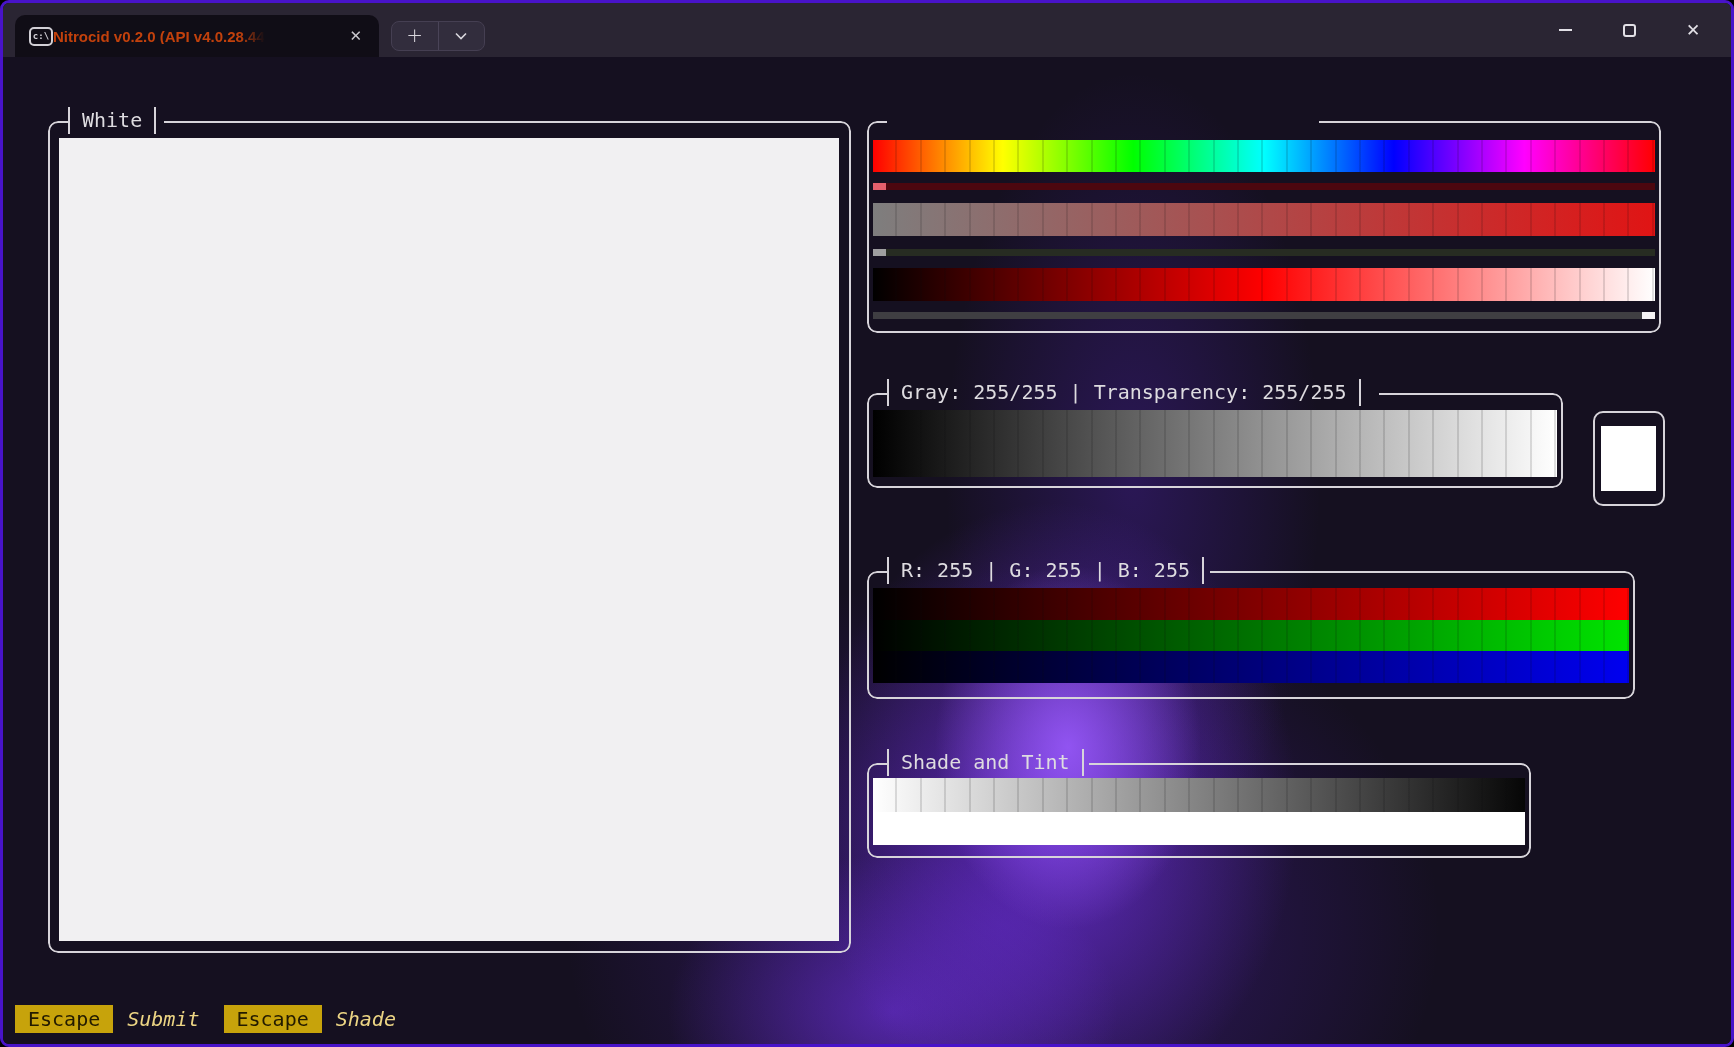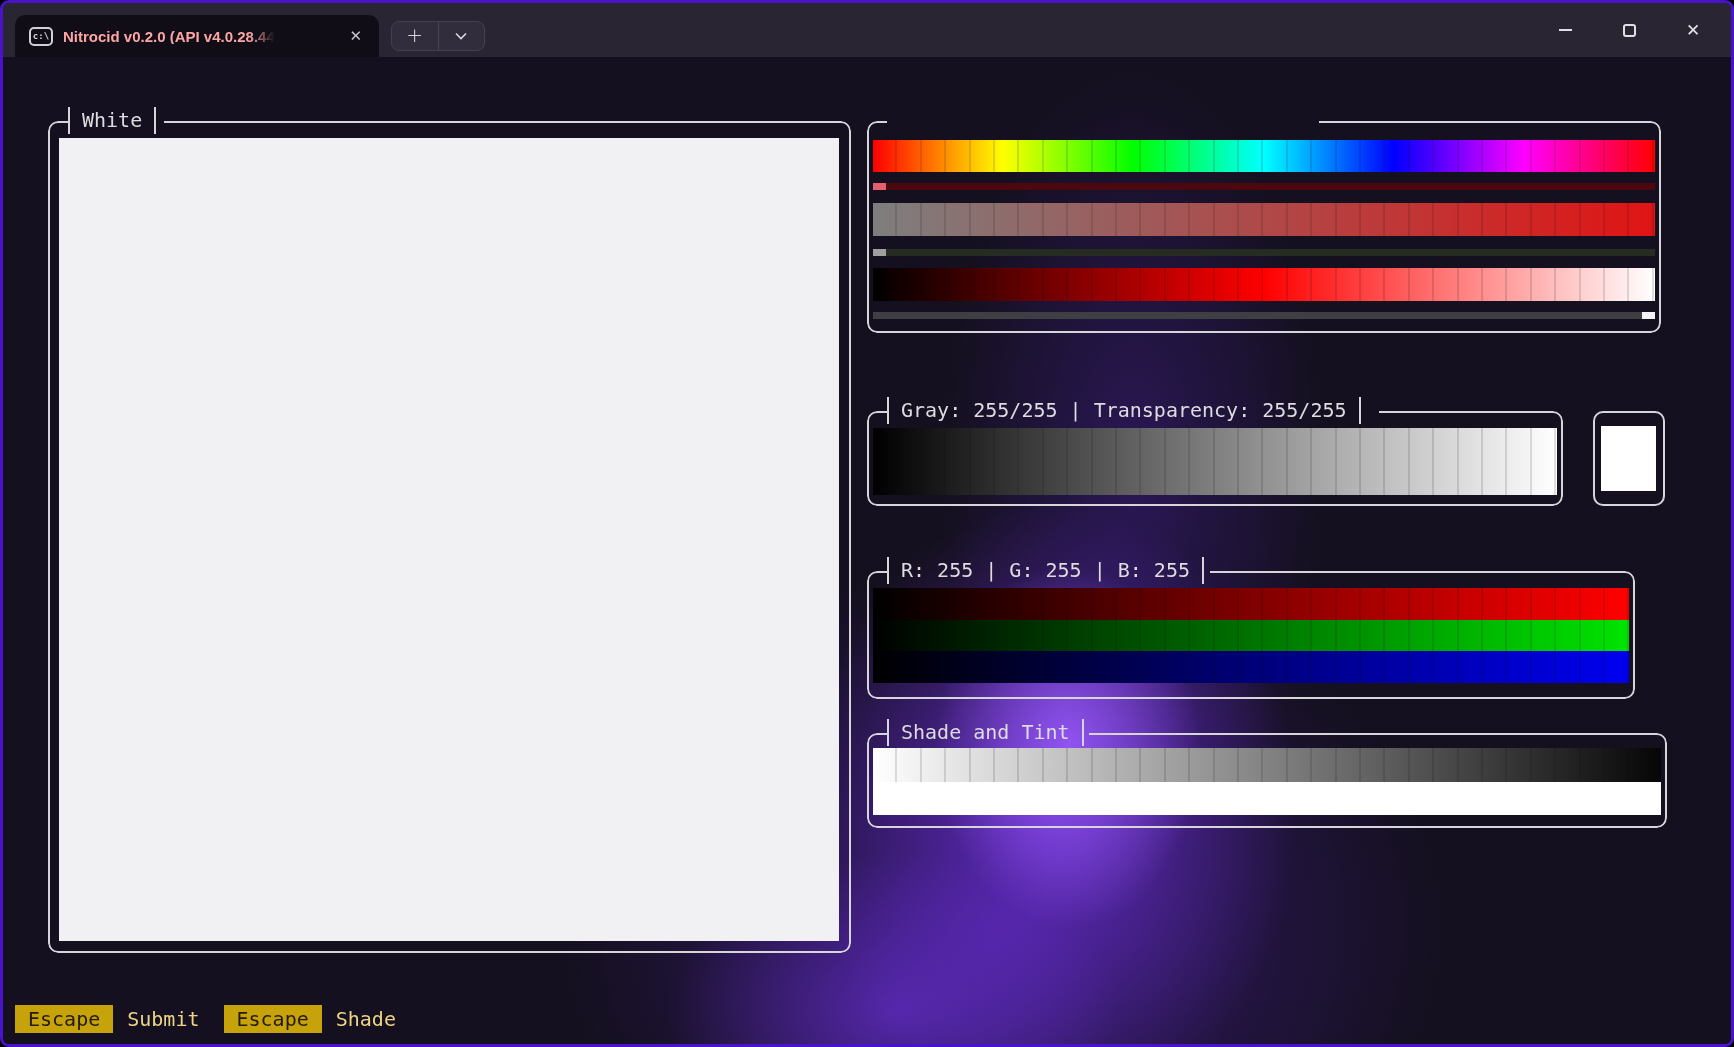--- a/index.html
+++ b/index.html
@@ -20,21 +20,21 @@
   .tab{
     position:absolute;left:12px;top:12px;width:364px;height:42px;
     background:#100d16;border-radius:10px 10px 0 0;
     display:flex;align-items:center;padding:0 12px 0 14px;
   }
   .term-icon{
     width:24px;height:19px;border:2px solid #d2d0d6;border-radius:5px;
     color:#d2d0d6;font:bold 9px/15px var(--mono);text-align:center;flex:0 0 auto;
   }
   .tab-title{
-    margin-left:10px;color:#fca5a5;font:600 15px/1 var(--sans);
+    color:#c2410c;font:600 15px/1 var(--sans);
     white-space:nowrap;overflow:hidden;max-width:246px;
     -webkit-mask:linear-gradient(to right,#000 88%,transparent);
             mask:linear-gradient(to right,#000 88%,transparent);
   }
   .tab-close{
     margin-left:auto;color:#c9c7cd;font:15px/1 "DejaVu Sans",sans-serif;
     padding:3px 5px;border-radius:4px;cursor:default;
   }
   .newtab-group{
     position:absolute;left:388px;top:18px;width:94px;height:30px;
@@ -98,47 +98,47 @@
     background:linear-gradient(to right,#f00 0%,#ff8000 8.3%,#ff0 16.6%,#80ff00 25%,#0f0 33.3%,#00ff80 41.6%,#0ff 50%,#0080ff 58.3%,#00f 66.6%,#8000ff 75%,#f0f 83.3%,#ff0080 91.6%,#f00 100%);}
   .h-track{top:62px;background:#4c070f;}
   .h-thumb{left:0;background:#e4606c;}
   .sat-bar{top:82px;height:33px;background:linear-gradient(to right,#7e7e7e,#e01414);}
   .s-track{top:128px;background:#272c22;}
   .s-thumb{left:0;background:#9f9fa0;}
   .light-bar{top:147px;height:33px;background:linear-gradient(to right,#000 0%,#f00 50%,#fff 100%);}
   .l-track{top:191px;background:#3f3e42;}
   .l-thumb{right:0;background:#f5f3f5;}
   
-  .gray-panel{left:864px;top:354px;width:696px;height:95px;}
+  .gray-panel{left:864px;top:336px;width:696px;height:95px;}
   .gray-bar{top:17px;height:67px;background:linear-gradient(to right,#000,#fff);}
   .swatch-box{
     position:absolute;left:1590px;top:354px;width:72px;height:95px;
     border:2px solid var(--fr);border-radius:10px;
   }
   .swatch-fill{position:absolute;left:6px;top:13px;width:55px;height:65px;background:#fff;}
   
   .rgb-panel{left:864px;top:514px;width:768px;height:128px;}
   .rgb-stack{position:absolute;left:6px;right:6px;top:17px;height:95px;display:flex;flex-direction:column;}
   .rgb-stack .rbar{flex:1;position:relative;}
   .r-bar{background:linear-gradient(to right,#000,#f00);}
   .g-bar{background:linear-gradient(to right,#000,#00e400);}
   .b-bar{background:linear-gradient(to right,#000,#0000f0);}
   
-  .shade-panel{left:864px;top:676px;width:800px;height:95px;}
+  .shade-panel{left:864px;top:706px;width:664px;height:95px;}
   .st-stack{position:absolute;left:6px;right:6px;top:15px;height:67px;display:flex;flex-direction:column;}
   .st-stack .sbar{flex:1;position:relative;}
   .shade-bar{background:linear-gradient(to right,#fff,#060606);}
   .tint-bar{background:#fff;}
   
   .hints{position:absolute;left:12px;top:948px;height:28px;display:flex;align-items:center;font:20px/28px var(--mono);}
   .key-badge{
     background:#c7a30b;color:#231b00;padding:0 13px;height:28px;line-height:28px;
     margin-right:14px;
   }
-  .key-action{color:#ecd584;margin-right:24px;}
+  .key-action{color:#ecd584;margin-right:24px;font-style:italic;}
   .key-action:last-child{margin-right:0;}
 </style>
 </head>
 <body>
 
 <div class="window">
 
   <div class="titlebar">
     <div class="tab">
       <span class="term-icon">c:\</span>

